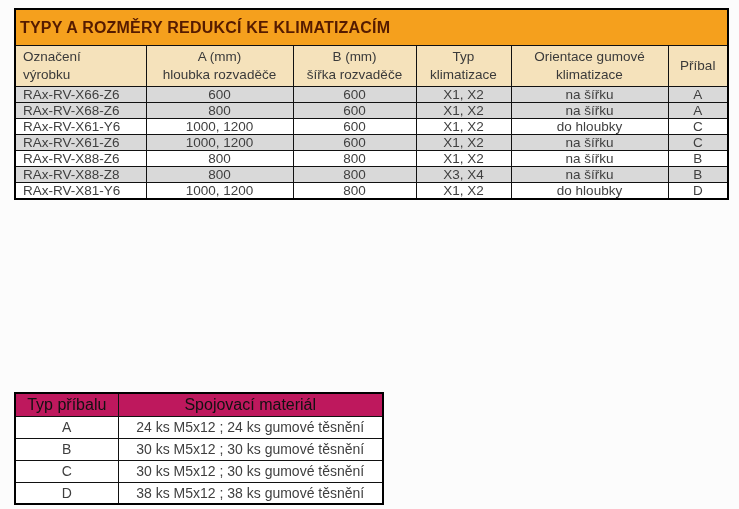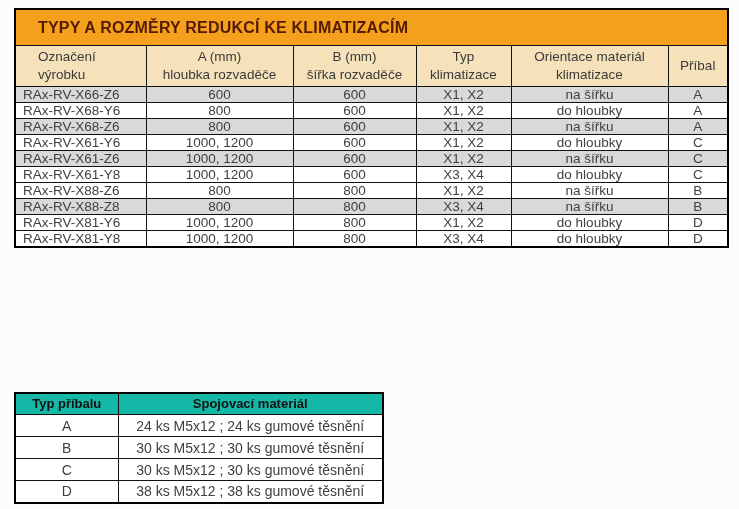--- a/index.html
+++ b/index.html
@@ -35,35 +35,35 @@
     padding: 0 2px;
     overflow: hidden;
   }
   .title-row th {
     background: #f5a01d;
     color: #551b00;
     font-size: 16px;
     font-weight: bold;
     text-align: left;
     height: 35px;
-    padding-left: 22px;
+    padding-left: 4px;
     letter-spacing: 0.2px;
   }
   .head-row th {
     background: #f5e2bb;
     color: #3a3a3a;
     font-weight: normal;
     height: 40px;
     white-space: pre-line;
     line-height: 1.35;
     vertical-align: middle;
   }
   .head-row th.left {
     text-align: left;
-    padding-left: 22px;
+    padding-left: 7px;
   }
   .main-table tbody tr { height: 16px; }
   .main-table tbody tr.alt td { background: #d9d9d9; }
   .main-table tbody td:first-child {
     text-align: left;
     padding-left: 7px;
   }
 
   
   .acc-table {
@@ -73,24 +73,24 @@
     width: 368px;
     border: 2px solid #000;
   }
   .acc-table th, .acc-table td {
     border: 1px solid #111;
     text-align: center;
     padding: 0 2px;
     overflow: hidden;
   }
   .acc-table th {
-    background: #14b8a6;
+    background: #be185d;
     color: #111;
-    font-weight: bold;
-    font-size: 13px;
+    font-weight: normal;
+    font-size: 16px;
     height: 20px;
   }
   .acc-table tbody tr { height: 22px; }
   .acc-table tbody td {
     font-size: 14px;
     color: #3f3f3f;
     background: #fff;
   }
 </style>
 </head>
@@ -111,42 +111,34 @@
     </tr>
     <tr class="head-row">
       <th class="left">Označení
 výrobku</th>
       <th>A (mm)
 hloubka rozvaděče</th>
       <th>B (mm)
 šířka rozvaděče</th>
       <th>Typ
 klimatizace</th>
-      <th>Orientace materiál
+      <th>Orientace gumové
 klimatizace</th>
       <th>Příbal</th>
     </tr>
   </thead>
   <tbody>
       <tr class="alt">
         <td>RAx-RV-X66-Z6</td>
         <td>600</td>
         <td>600</td>
         <td>X1, X2</td>
         <td>na šířku</td>
         <td>A</td>
       </tr>
-      <tr>
-        <td>RAx-RV-X68-Y6</td>
-        <td>800</td>
-        <td>600</td>
-        <td>X1, X2</td>
-        <td>do hloubky</td>
-        <td>A</td>
-      </tr>
       <tr class="alt">
         <td>RAx-RV-X68-Z6</td>
         <td>800</td>
         <td>600</td>
         <td>X1, X2</td>
         <td>na šířku</td>
         <td>A</td>
       </tr>
       <tr>
         <td>RAx-RV-X61-Y6</td>
@@ -158,56 +150,40 @@
       </tr>
       <tr class="alt">
         <td>RAx-RV-X61-Z6</td>
         <td>1000, 1200</td>
         <td>600</td>
         <td>X1, X2</td>
         <td>na šířku</td>
         <td>C</td>
       </tr>
       <tr>
-        <td>RAx-RV-X61-Y8</td>
-        <td>1000, 1200</td>
-        <td>600</td>
-        <td>X3, X4</td>
-        <td>do hloubky</td>
-        <td>C</td>
-      </tr>
-      <tr>
         <td>RAx-RV-X88-Z6</td>
         <td>800</td>
         <td>800</td>
         <td>X1, X2</td>
         <td>na šířku</td>
         <td>B</td>
       </tr>
       <tr class="alt">
         <td>RAx-RV-X88-Z8</td>
         <td>800</td>
         <td>800</td>
         <td>X3, X4</td>
         <td>na šířku</td>
         <td>B</td>
       </tr>
       <tr>
         <td>RAx-RV-X81-Y6</td>
         <td>1000, 1200</td>
         <td>800</td>
         <td>X1, X2</td>
-        <td>do hloubky</td>
-        <td>D</td>
-      </tr>
-      <tr>
-        <td>RAx-RV-X81-Y8</td>
-        <td>1000, 1200</td>
-        <td>800</td>
-        <td>X3, X4</td>
         <td>do hloubky</td>
         <td>D</td>
       </tr>
     </tbody>
 </table>
 
 <table class="acc-table">
   <colgroup>
     <col style="width:103px">
     <col style="width:265px">

